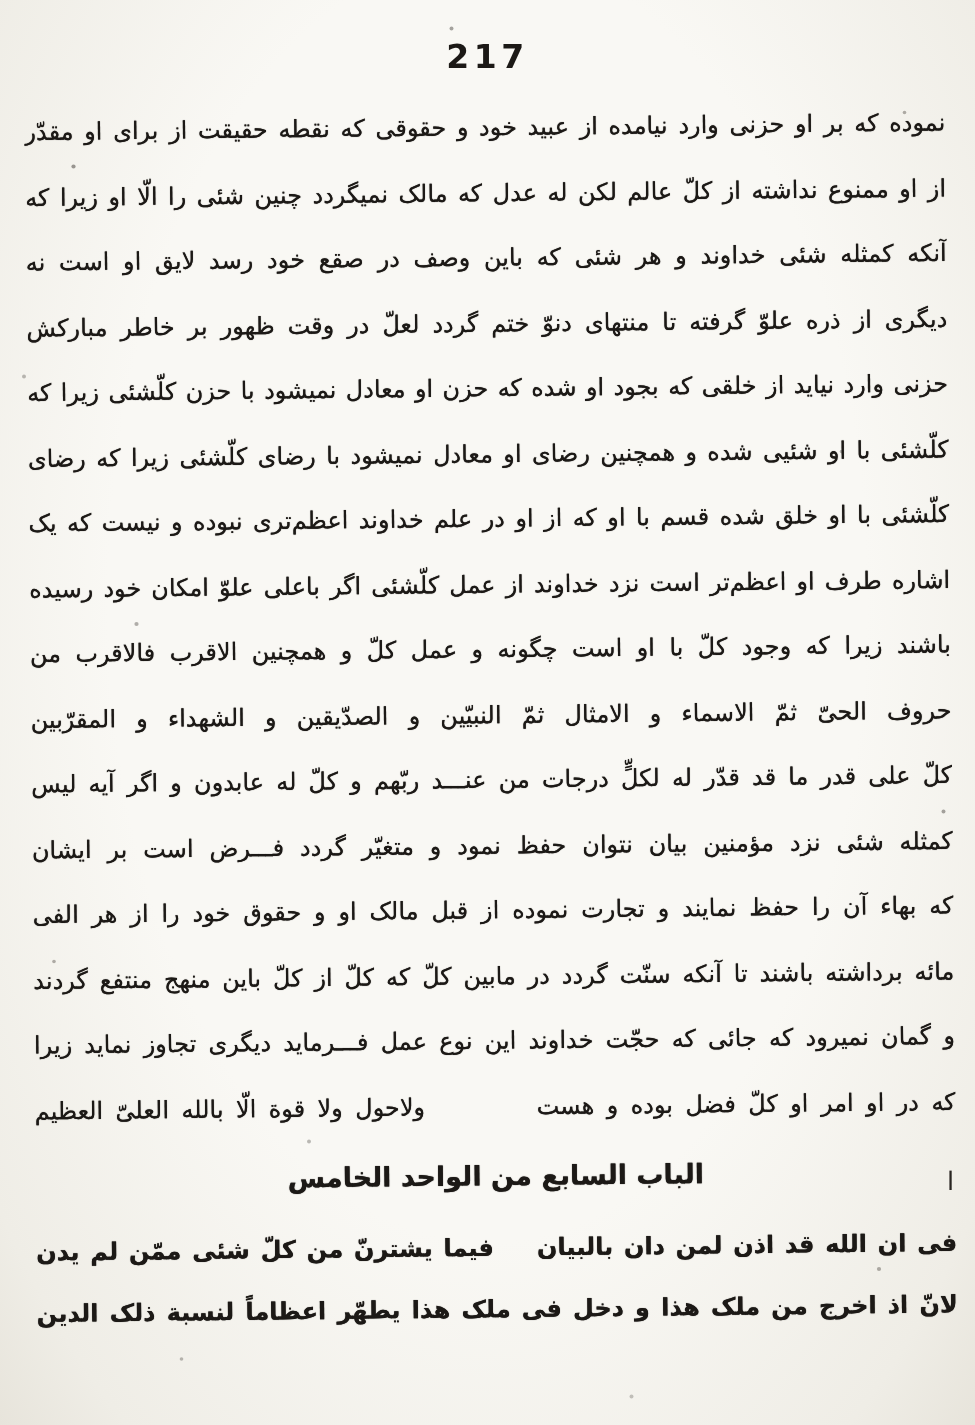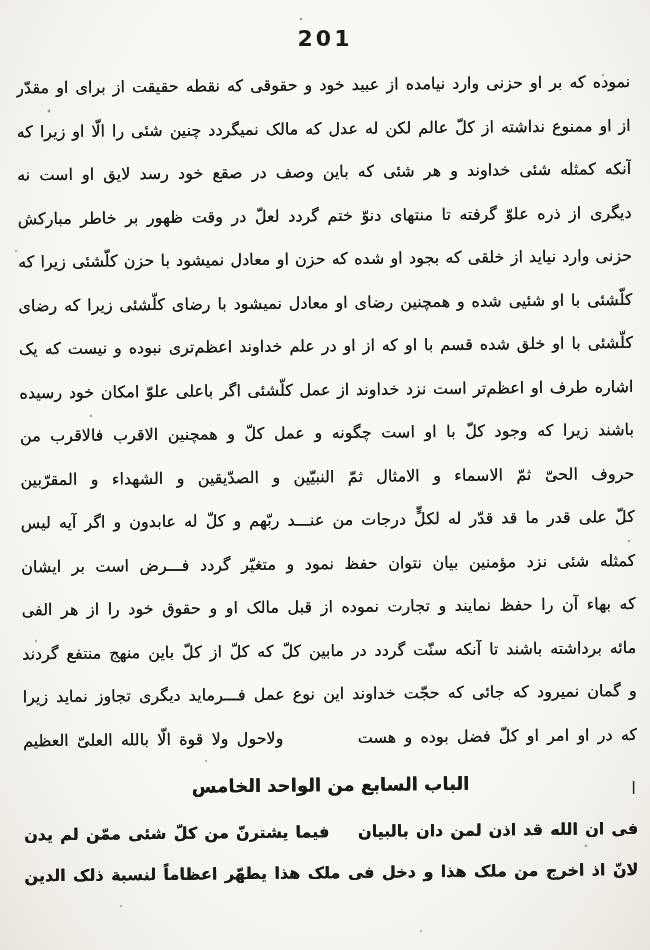--- a/index.html
+++ b/index.html
@@ -98,21 +98,21 @@
     direction: rtl;
     color: #2a2622;
   }
 </style>
 </head>
 <body>
 
 <div class="page">
   <div class="speckles"></div>
 
-  <div class="page-number">201</div>
+  <div class="page-number">217</div>
 
   <div class="text-block">
     <div class="line">نموده که بر او حزنی وارد نیامده از عبید خود و حقوقی که نقطه حقیقت از برای او مقدّر فرموده</div>
     <div class="line">از او ممنوع نداشته از کلّ عالم لکن له عدل که مالک نمیگردد چنین شئی را الّا او زیرا که اوست</div>
     <div class="line">آنکه کمثله شئی خداوند و هر شئی که باین وصف در صقع خود رسد لایق او است نه</div>
     <div class="line">دیگری از ذره علوّ گرفته تا منتهای دنوّ ختم گردد لعلّ در وقت ظهور بر خاطر مبارکش</div>
     <div class="line">حزنی وارد نیاید از خلقی که بجود او شده که حزن او معادل نمیشود با حزن کلّشئی زیرا که</div>
     <div class="line">کلّشئی با او شئیی شده و همچنین رضای او معادل نمیشود با رضای کلّشئی زیرا که رضای</div>
     <div class="line">کلّشئی با او خلق شده قسم با او که از او در علم خداوند اعظم‌تری نبوده و نیست که یک</div>
     <div class="line">اشاره طرف او اعظم‌تر است نزد خداوند از عمل کلّشئی اگر باعلی علوّ امکان خود رسیده</div>

